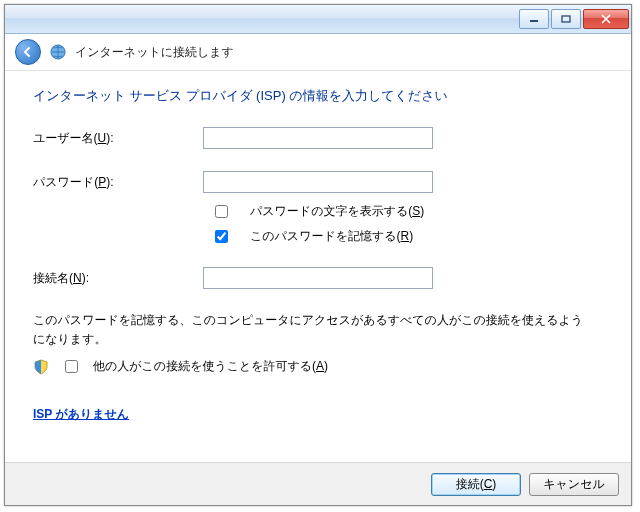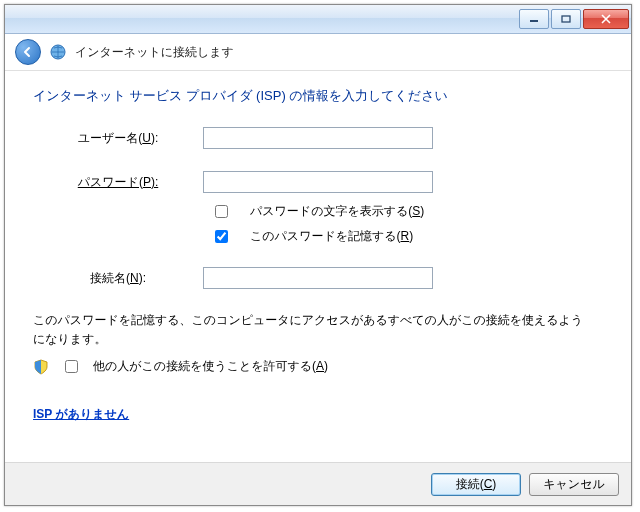--- a/index.html
+++ b/index.html
@@ -99,25 +99,24 @@
   .instruction {
     color: #003399;
     font-size: 13px;
     margin-bottom: 22px;
   }
   .form-row {
     display: flex;
     align-items: center;
     margin-bottom: 22px;
   }
-  .form-row.tight { margin-bottom: 10px; text-decoration: underline; }
+  .form-row.tight { margin-bottom: 10px; }
   .lbl {
     width: 170px;
     color: #000;
-    text-align: center;
   }
   .txt {
     width: 230px;
     height: 22px;
     border: 1px solid #9aa8b8;
     background: #fff;
     box-sizing: border-box;
     padding: 2px 4px;
     font: inherit;
   }

